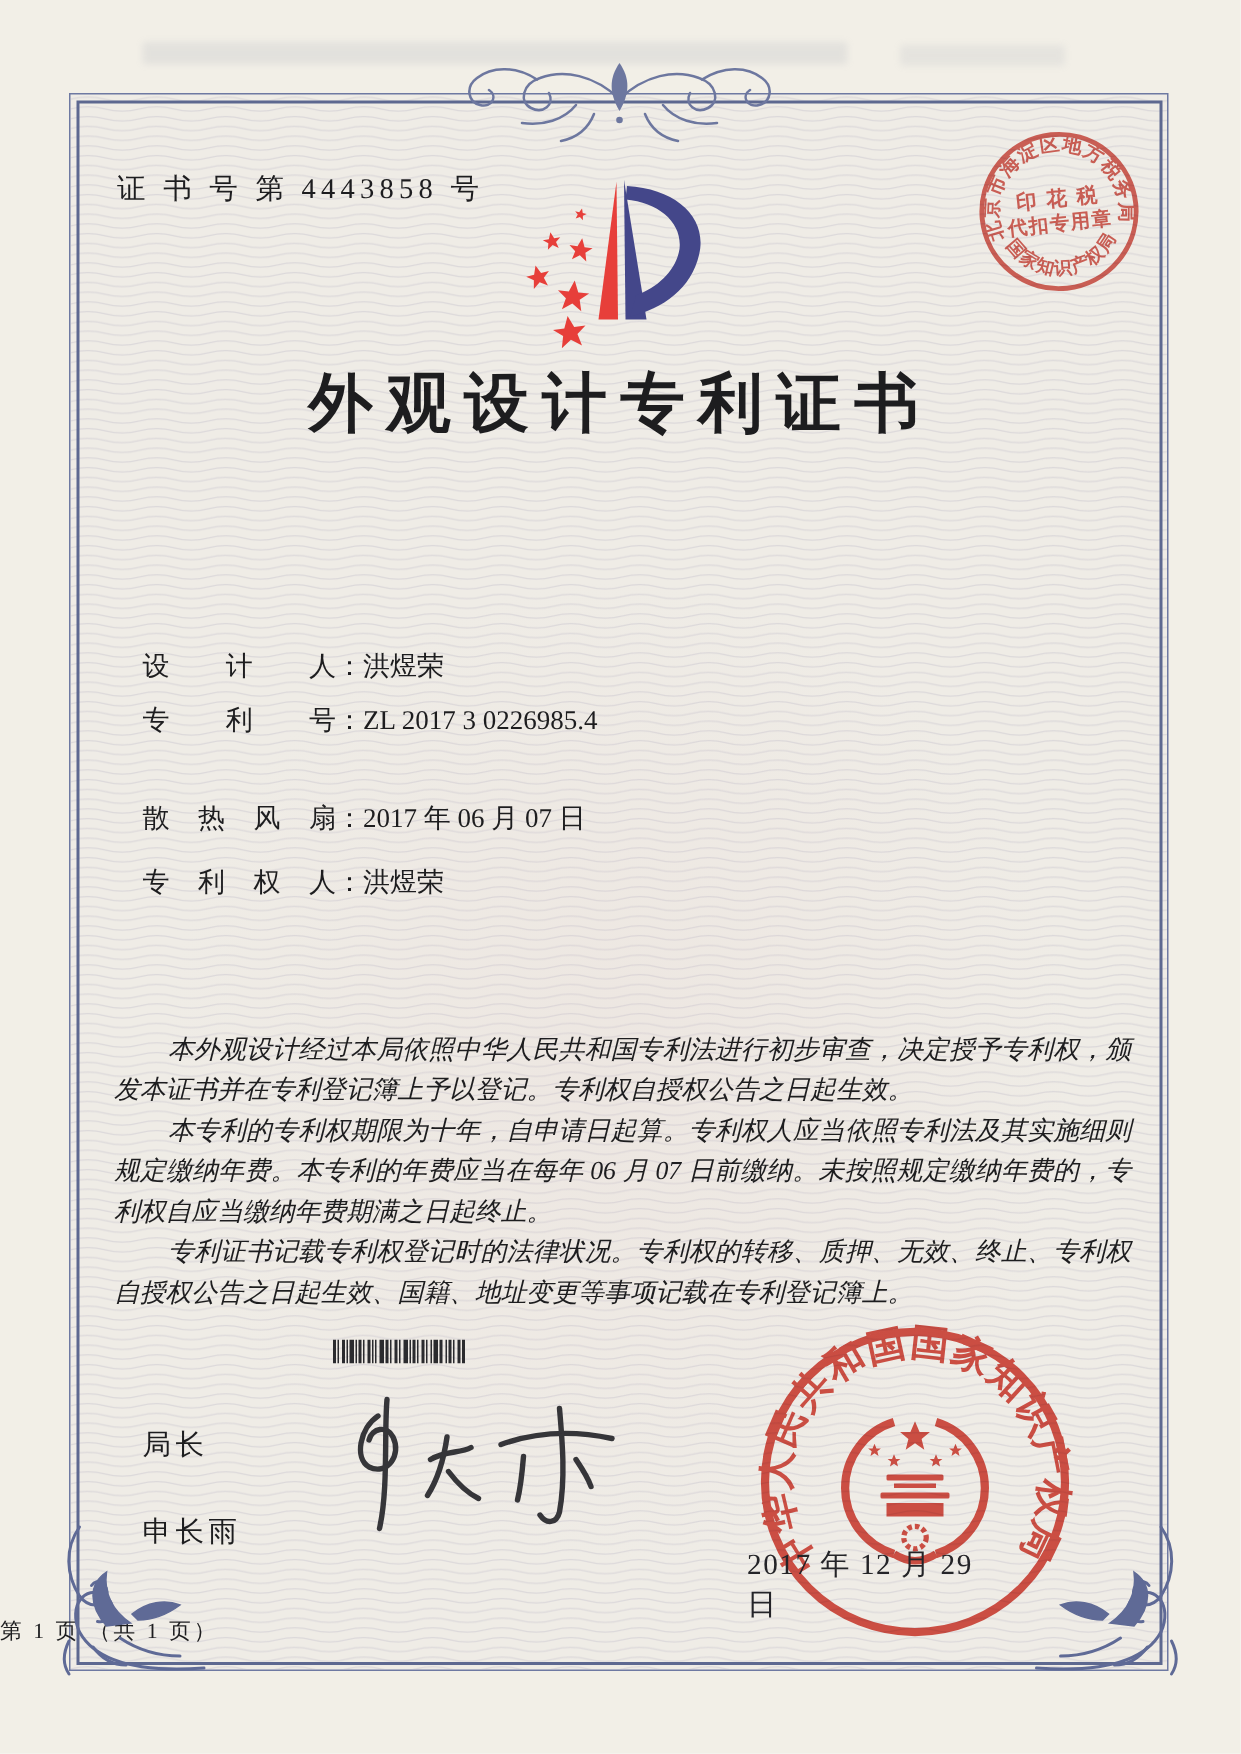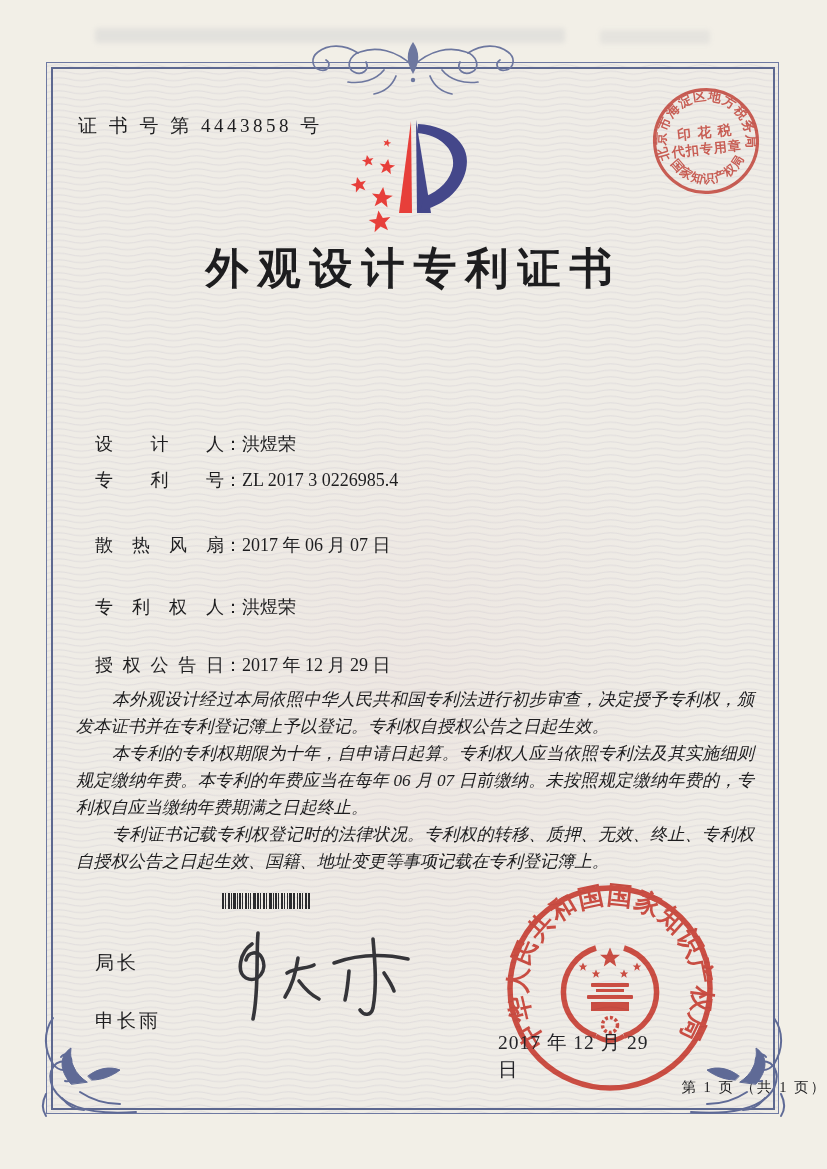--- a/index.html
+++ b/index.html
@@ -45,37 +45,37 @@
 
   .cert-no{left:78px;top:113px;font-size:19px;letter-spacing:3.5px;}
   .title{
     left:0;right:0;top:240px;text-align:center;
     font-size:43px;font-weight:bold;letter-spacing:9px;
   }
 
   .field{left:95px;font-size:18px;white-space:nowrap;}
   .flabel{display:inline-block;width:129px;text-align:justify;text-align-last:justify;}
   .f0{top:348px;} .f1{top:432px;} .f2{top:468px;}
-  .f3{top:533px;} .f4{top:595px;} .f5{top:653px;}
+  .f3{top:533px;} .f4{top:576px;} .f5{top:653px;}
 
   .paras{
     left:76px;top:686px;width:678px;
     font-size:17.2px;line-height:27px;text-align:justify;
   }
   .paras p{text-indent:36px;font-style:italic;}
 
   .sig-title{left:95px;top:950px;font-size:19px;letter-spacing:3px;}
   .sig-name{left:95px;top:988px;font-size:19px;letter-spacing:3px;margin-top:20px;}
 
   .seal-date{
     left:498px;top:1029px;width:170px;
     font-size:19.5px;letter-spacing:1px;color:#242428;z-index:5;
   }
   .page-footer{
-    left:0;right:0;top:1078px;text-align:right;
+    left:0;right:0;top:1078px;text-align:left;
     font-size:14.5px;letter-spacing:2px;z-index:2;
   }
 
   .logo-box{left:330px;top:110px;width:168px;height:128px;z-index:2;}
   .barcode-box{left:222px;top:893px;width:90px;height:16px;z-index:2;}
   .signature-box{left:222px;top:928px;width:205px;height:97px;z-index:2;}
 
   .office-seal{left:503px;top:881px;width:214px;height:214px;z-index:4;
     opacity:.9;mix-blend-mode:multiply;}
   .tax-stamp{left:650px;top:85px;width:112px;height:112px;z-index:4;
@@ -178,23 +178,20 @@
     <span class="flabel">设计人</span><span>：</span><span>洪煜荣</span>
   </div>
   <div class="abs field f2">
     <span class="flabel">专利号</span><span>：</span><span>ZL 2017 3 0226985.4</span>
   </div>
   <div class="abs field f3">
     <span class="flabel">散热风扇</span><span>：</span><span>2017 年 06 月 07 日</span>
   </div>
   <div class="abs field f4">
     <span class="flabel">专利权人</span><span>：</span><span>洪煜荣</span>
-  </div>
-  <div class="abs field f5">
-    <span class="flabel">授权公告日</span><span>：</span><span>2017 年 12 月 29 日</span>
   </div>
 
   <div class="abs paras">
     <p>本外观设计经过本局依照中华人民共和国专利法进行初步审查，决定授予专利权，颁发本证书并在专利登记簿上予以登记。专利权自授权公告之日起生效。</p>
     <p>本专利的专利权期限为十年，自申请日起算。专利权人应当依照专利法及其实施细则规定缴纳年费。本专利的年费应当在每年 06 月 07 日前缴纳。未按照规定缴纳年费的，专利权自应当缴纳年费期满之日起终止。</p>
     <p>专利证书记载专利权登记时的法律状况。专利权的转移、质押、无效、终止、专利权自授权公告之日起生效、国籍、地址变更等事项记载在专利登记簿上。</p>
   </div>
 
   <svg class="abs barcode-box" viewBox="0 0 90 16" preserveAspectRatio="none">
     <g fill="#2b2b2e">

